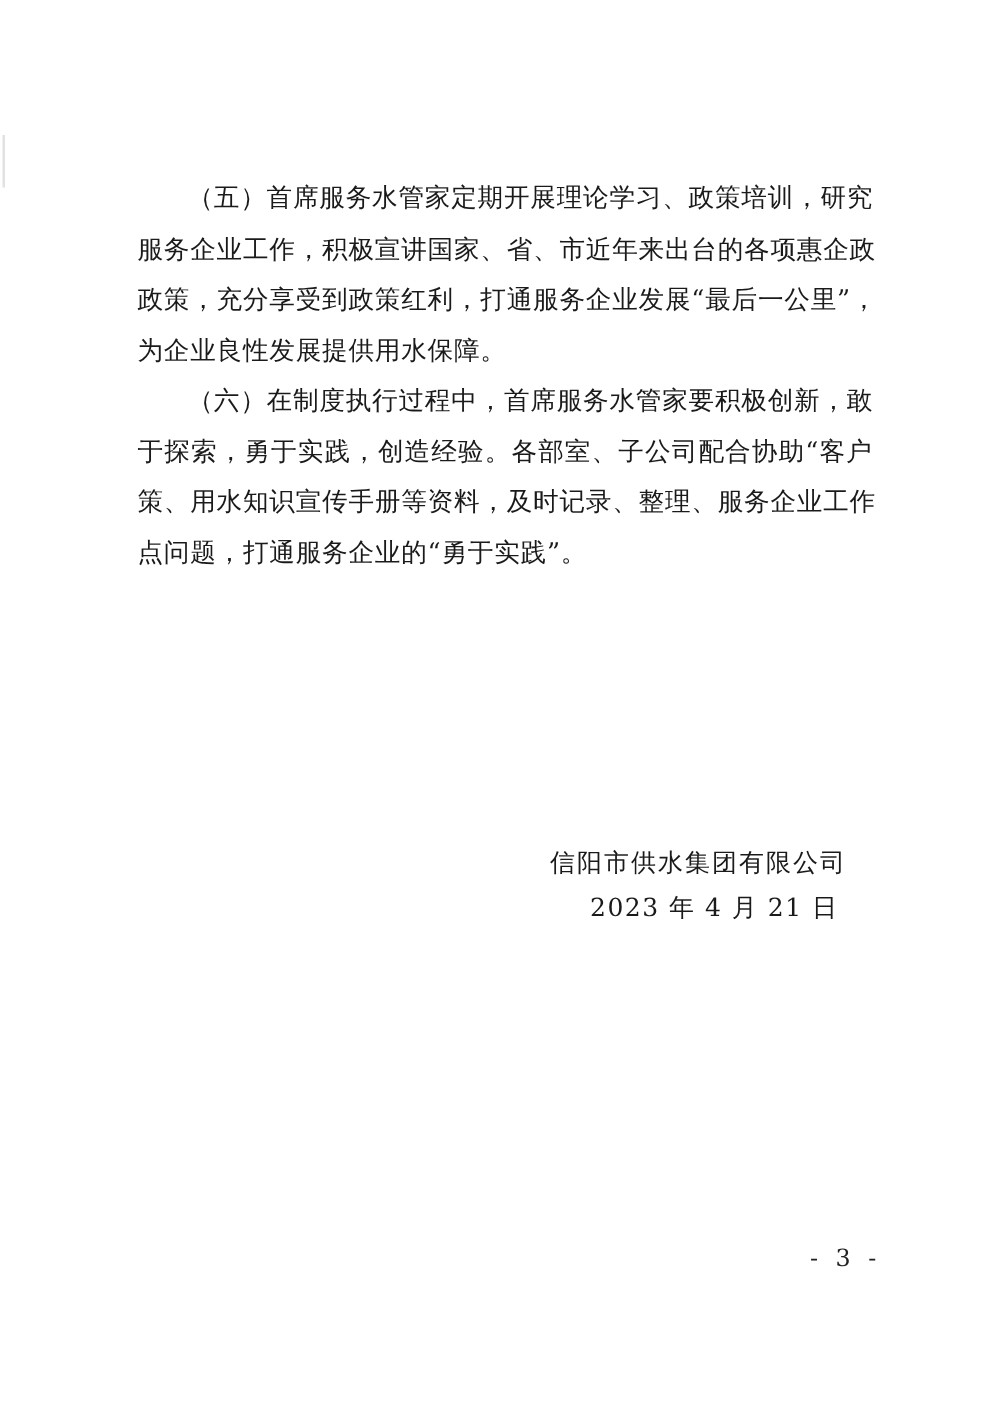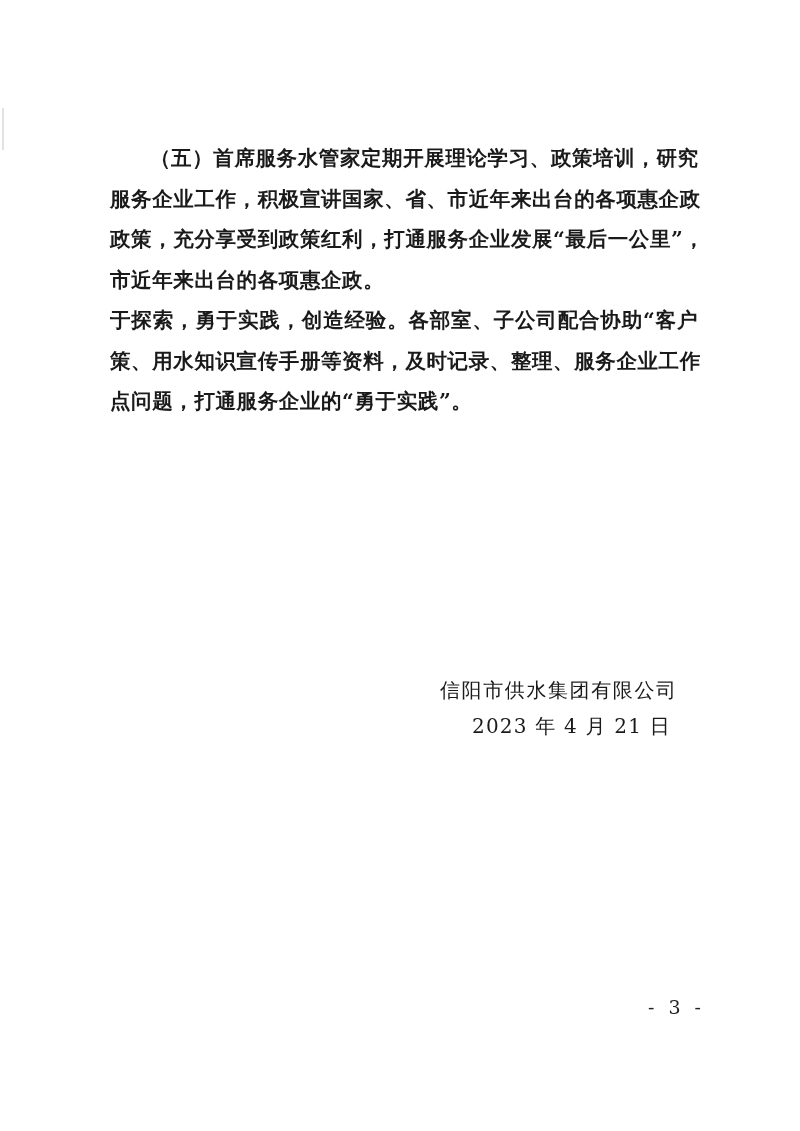--- a/index.html
+++ b/index.html
@@ -30,21 +30,20 @@
       width: 588px;
     }
     .para-line {
       height: 40.5px;
       line-height: 40.5px;
       font-size: 20.5px;
       letter-spacing: 0.6px;
       white-space: nowrap;
       text-align: justify;
       text-align-last: justify;
-      font-weight: bold;
     }
     .para-line.last {
       text-align-last: left;
     }
     .para-line.indent {
       padding-left: 40px;
     }
     .signature {
       position: absolute;
       left: 440px;
@@ -77,23 +76,24 @@
 </head>
 <body>
 
 <div class="scan-edge"></div>
 
 <div class="page">
   <div>
     <div class="para-line indent">（五）首席服务水管家定期开展理论学习、政策培训，研究</div>
     <div class="para-line">服务企业工作，积极宣讲国家、省、市近年来出台的各项惠企政</div>
     <div class="para-line">政策，充分享受到政策红利，打通服务企业发展“最后一公里”，</div>
-    <div class="para-line last">市近年来出台的各项惠企政。</div>
+    <div class="para-line last">为企业良性发展提供用水保障。</div>
   </div>
   <div>
+    <div class="para-line indent">（六）在制度执行过程中，首席服务水管家要积极创新，敢</div>
     <div class="para-line">于探索，勇于实践，创造经验。各部室、子公司配合协助“客户</div>
     <div class="para-line">策、用水知识宣传手册等资料，及时记录、整理、服务企业工作</div>
     <div class="para-line last">点问题，打通服务企业的“勇于实践”。</div>
   </div>
 </div>
 
 <div class="signature">
   <div class="sig-org">信阳市供水集团有限公司</div>
   <div class="sig-date">2023 年 4 月 21 日</div>
 </div>

